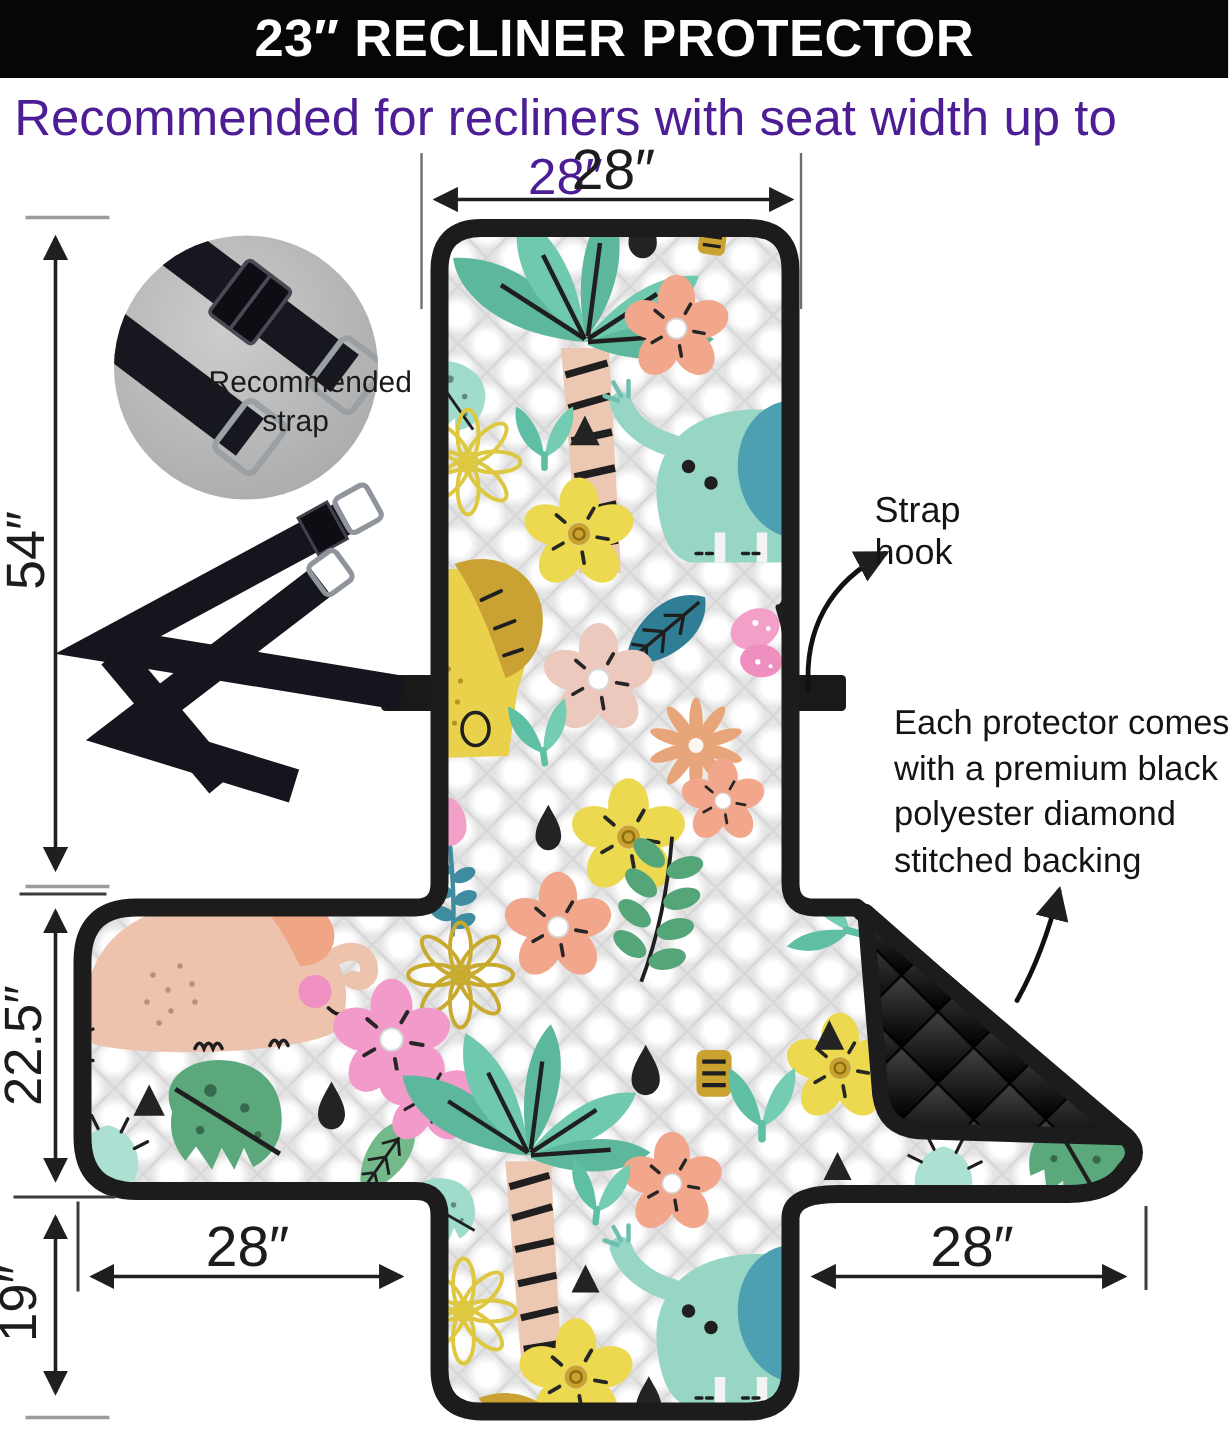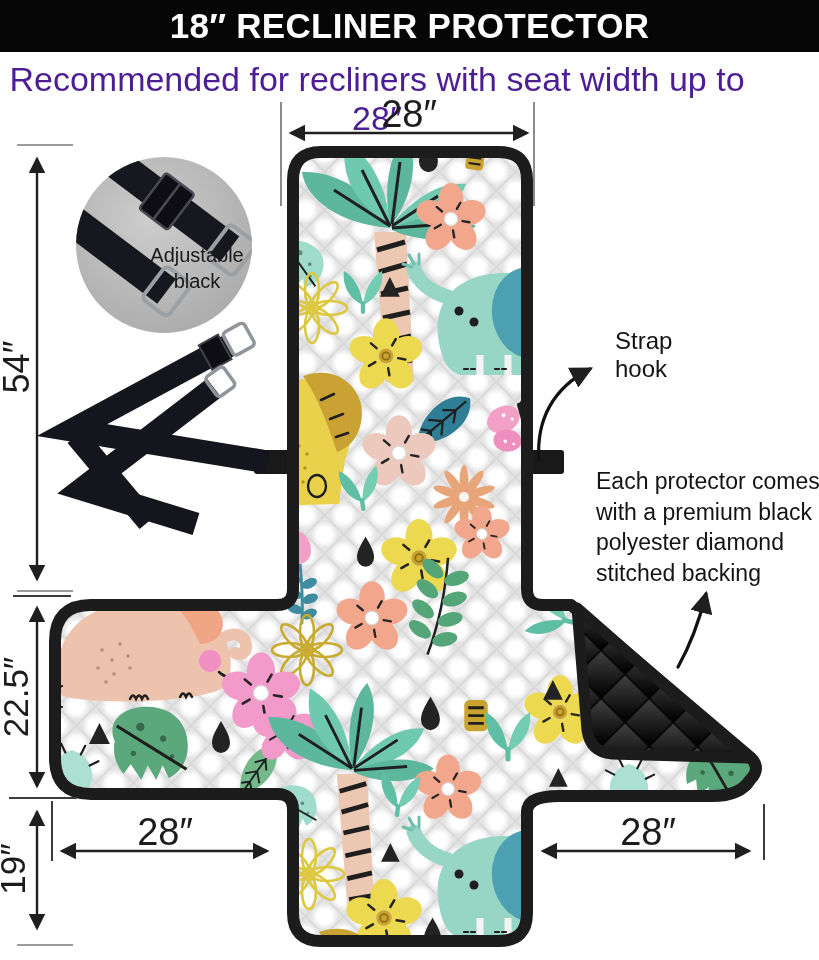--- a/index.html
+++ b/index.html
@@ -13,21 +13,21 @@
   .art{position:absolute;left:0;top:0;}
   .lbl{position:absolute;white-space:normal;}
   .dim{font-size:38px;color:#1c1c1c;text-align:center;}
   .dim-top   {left:349px;top:93px;width:120px;}
   .dim-54    {left:-33px;top:346px;width:100px;height:42px;line-height:42px;font-size:36px;transform:rotate(-90deg);}
   .dim-225   {left:-47px;top:676px;width:126px;height:42px;line-height:42px;font-size:35px;transform:rotate(-90deg);}
   .dim-19    {left:-37px;top:848px;width:100px;height:42px;line-height:42px;font-size:35px;transform:rotate(-90deg);}
   .dim-bl    {left:105px;top:811px;width:120px;}
   .dim-br    {left:588px;top:811px;width:120px;}
   .adj-label {left:139px;top:242px;width:116px;font-size:20px;line-height:1.3;text-align:center;color:#1a1a1a;}
-  .hook-label{left:615px;top:327px;width:100px;font-size:24px;line-height:1.18;color:#141414;}
+  .hook-label{left:583px;top:327px;width:100px;font-size:24px;line-height:1.18;color:#141414;}
   .back-label{left:596px;top:466px;width:228px;font-size:23px;line-height:1.33;color:#141414;}
 </style>
 </head>
 <body>
 
 <div class="canvas">
 
   <svg class="art" width="819" height="960" viewBox="0 0 819 960">
     <defs>
       <radialGradient id="cellG">
@@ -393,28 +393,28 @@
       <line x1="543" y1="851" x2="749" y2="851" marker-start="url(#ah)" marker-end="url(#ah)"></line>
     </g>
 
     <g stroke="#111111" stroke-width="3.2" fill="none" stroke-linecap="round">
       <path d="M539,460 C536,420 553,388 590,369" marker-end="url(#ah)"></path>
       <path d="M678,667 C692,642 700,618 706,594" marker-end="url(#ah)"></path>
     </g>
   </svg>
 
   <div class="header">
-    <h1>18″ RECLINER PROTECTOR</h1>
+    <h1>23″ RECLINER PROTECTOR</h1>
   </div>
   <div class="subtitle">Recommended for recliners with seat width up to 28″</div>
 
   <div class="lbl dim dim-top">28″</div>
   <div class="lbl dim dim-54">54″</div>
   <div class="lbl dim dim-225">22.5″</div>
   <div class="lbl dim dim-19">19″</div>
   <div class="lbl dim dim-bl">28″</div>
   <div class="lbl dim dim-br">28″</div>
 
-  <div class="lbl adj-label">Adjustable black</div>
+  <div class="lbl adj-label">Recommended strap</div>
   <div class="lbl hook-label">Strap hook</div>
   <div class="lbl back-label">Each protector comes with a premium black polyester diamond stitched backing</div>
 
 </div>
 
 </body></html>

